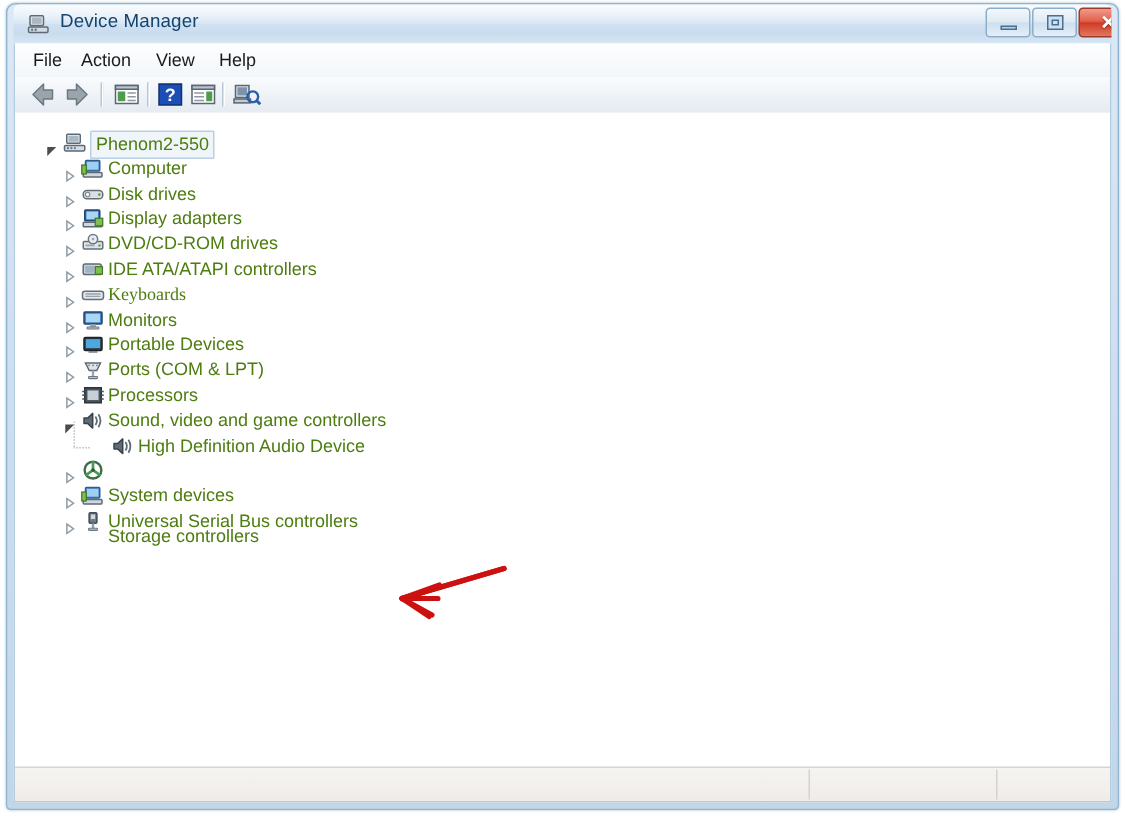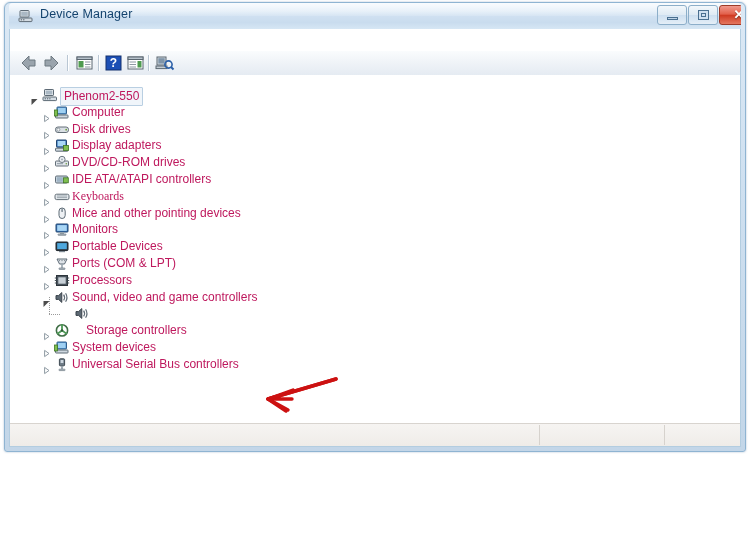--- a/index.html
+++ b/index.html
@@ -21,21 +21,21 @@
     left: 0; top: 0;
     width: 750px; height: 548px;
     background: #ffffff;
   }
 
   
   #window {
     position: absolute;
     left: 4px; top: 2px;
     width: 742px;
-    height: 450px;
+    height: 538px;
     box-sizing: border-box;
     border-radius: 6px 6px 3px 3px;
     background: linear-gradient(180deg,#dce9f5 0%, #cfe0f0 40%, #c3d6e8 100%);
     border: 1px solid #8fb4d2;
     box-shadow: 0 0 2px rgba(90,130,165,.55);
     padding: 0;
   }
   #window-inner {
     position: absolute;
     left: 4px; top: 0px; right: 4px; bottom: 4px;
@@ -195,21 +195,21 @@
   .node-icon {
     position: absolute;
     top: 1px;
     width: 16px; height: 15px;
   }
   .node-label {
     position: absolute;
     top: 0px;
     font-size: 12px;
     line-height: 16.5px;
-    color: #be185d;
+    color: #4d7c0f;
   }
   .root-label-box {
     display: inline-block;
     border: 1px solid #b9cfe2;
     background: #f0f5fa;
     padding: 0 3px 0 3px;
     border-radius: 1px;
   }
   
   .connector-v {
@@ -277,20 +277,26 @@
         <div class="winbtn" id="btn-max">
           <span class="glyph"></span>
         </div>
         <div class="winbtn" id="btn-close">
           <span class="glyph">✕</span>
         </div>
       </div>
 
       <div id="client">
 
+        <div id="menubar">
+          <div class="menu-item" style="left:6px">File</div>
+          <div class="menu-item" style="left:38px">Action</div>
+          <div class="menu-item" style="left:88px">View</div>
+          <div class="menu-item" style="left:130px">Help</div>
+        </div>
 
         <div id="toolbar">
 
           <div class="tb-btn" style="left:8px">
             <svg width="21" height="20" viewBox="0 0 21 20">
               <path d="M11 3 L4 10 L11 17 L11 13 L17 13 L17 7 L11 7 Z" fill="#9aa4ad" stroke="#6d7880" stroke-width="1" stroke-linejoin="round"></path>
             </svg>
           </div>
 
           <div class="tb-btn" style="left:31px">
@@ -438,31 +444,20 @@
                       <line x1="3" y1="7" x2="13" y2="7" stroke="#98a3ac" stroke-width="0.9"></line>
                       <line x1="3" y1="8.6" x2="13" y2="8.6" stroke="#98a3ac" stroke-width="0.9"></line>
                     </svg></span>
                   <span class="node-label" style="left: 42px; font-family: Liberation Serif, serif;">Keyboards</span>
                 </div>
                 <div class="node">
                   <span class="twisty" style="left: 12px;"><svg width="9" height="9" viewBox="0 0 9 9">
                       <path d="M2.6 1.4 L7 4.5 L2.6 7.6 Z" fill="none" stroke="#8f9aa3" stroke-width="1"></path>
                     </svg></span>
                   <span class="node-icon" style="left: 24px;"><svg width="16" height="15" viewBox="0 0 16 15">
-                      <rect x="5" y="2" width="6.2" height="10.5" rx="3.1" fill="#eef1f4" stroke="#5d6a75" stroke-width="1"></rect>
-                      <line x1="8.1" y1="2.5" x2="8.1" y2="6" stroke="#5d6a75" stroke-width="1"></line>
-                      <rect x="7.4" y="3.4" width="1.5" height="2.4" rx="0.7" fill="#8d99a3"></rect>
-                    </svg></span>
-                  <span class="node-label" style="left: 42px;">Mice and other pointing devices</span>
-                </div>
-                <div class="node">
-                  <span class="twisty" style="left: 12px;"><svg width="9" height="9" viewBox="0 0 9 9">
-                      <path d="M2.6 1.4 L7 4.5 L2.6 7.6 Z" fill="none" stroke="#8f9aa3" stroke-width="1"></path>
-                    </svg></span>
-                  <span class="node-icon" style="left: 24px;"><svg width="16" height="15" viewBox="0 0 16 15">
                       <rect x="2" y="2" width="12" height="8" rx="0.7" fill="#3a72b8" stroke="#21466f" stroke-width="1"></rect>
                       <rect x="3.2" y="3.1" width="9.6" height="5.8" fill="#a9d6f5"></rect>
                       <rect x="6" y="10.2" width="4" height="1.8" fill="#9aa6b0"></rect>
                       <rect x="4" y="12" width="8" height="1.3" rx="0.5" fill="#b8c2cb" stroke="#6d7982" stroke-width="0.7"></rect>
                     </svg></span>
                   <span class="node-label" style="left: 42px;">Monitors</span>
                 </div>
                 <div class="node">
                   <span class="twisty" style="left: 12px;"><svg width="9" height="9" viewBox="0 0 9 9">
                       <path d="M2.6 1.4 L7 4.5 L2.6 7.6 Z" fill="none" stroke="#8f9aa3" stroke-width="1"></path>
@@ -516,32 +511,33 @@
                   <span class="node-label" style="left: 42px;">Sound, video and game controllers</span>
                 </div>
                 <div class="node">
                   <span class="connector-v" style="left: 19px; top: -8px; height: 17px;"></span>
                   <span class="connector-h" style="left: 19px; top: 9px; width: 11px;"></span>
                   <span class="node-icon" style="left: 44px;"><svg width="16" height="15" viewBox="0 0 16 15">
                       <path d="M2 5.6 L4.6 5.6 L7.8 2.6 L7.8 12.4 L4.6 9.4 L2 9.4 Z" fill="#5f6b75" stroke="#39424a" stroke-width="1" stroke-linejoin="round"></path>
                       <path d="M9.6 4.6 Q11.6 7.5 9.6 10.4" fill="none" stroke="#5f6b75" stroke-width="1.2"></path>
                       <path d="M11.6 3.2 Q14.3 7.5 11.6 11.8" fill="none" stroke="#5f6b75" stroke-width="1.2"></path>
                     </svg></span>
+                  <span class="node-label" style="left: 62px;">High Definition Audio Device</span>
                 </div>
                 <div class="node">
                   <span class="twisty" style="left: 12px;"><svg width="9" height="9" viewBox="0 0 9 9">
                       <path d="M2.6 1.4 L7 4.5 L2.6 7.6 Z" fill="none" stroke="#8f9aa3" stroke-width="1"></path>
                     </svg></span>
                   <span class="node-icon" style="left: 24px;"><svg width="16" height="15" viewBox="0 0 16 15">
                       <circle cx="8" cy="7.4" r="5.6" fill="none" stroke="#3f6e45" stroke-width="1.6"></circle>
                       <path d="M8 2 L8 7.4 L12.2 10.4" fill="none" stroke="#4d9a56" stroke-width="1.8" stroke-linecap="round"></path>
                       <path d="M8 7.4 L3.8 10.4" fill="none" stroke="#4d9a56" stroke-width="1.8" stroke-linecap="round"></path>
                       <circle cx="8" cy="7.4" r="1.2" fill="#2f5a36"></circle>
                     </svg></span>
-                  <span class="node-label" style="left: 56px;">Storage controllers</span>
+                  <span class="node-label" style="left: 42px; margin-top: 44px;">Storage controllers</span>
                 </div>
                 <div class="node">
                   <span class="twisty" style="left: 12px;"><svg width="9" height="9" viewBox="0 0 9 9">
                       <path d="M2.6 1.4 L7 4.5 L2.6 7.6 Z" fill="none" stroke="#8f9aa3" stroke-width="1"></path>
                     </svg></span>
                   <span class="node-icon" style="left: 24px;"><svg width="16" height="15" viewBox="0 0 16 15">
                       <rect x="3" y="2" width="9.5" height="7" rx="0.6" fill="#5b9bd5" stroke="#2e5d8a" stroke-width="1"></rect>
                       <rect x="4" y="3" width="7.5" height="5" fill="#9fd0f2"></rect>
                       <rect x="1.5" y="10" width="12.5" height="3" rx="0.6" fill="#cfd8e0" stroke="#5d6a75" stroke-width="1"></rect>
                       <rect x="0.5" y="5" width="3" height="6" fill="#7fbf4f" stroke="#3f7524" stroke-width="0.8"></rect>

